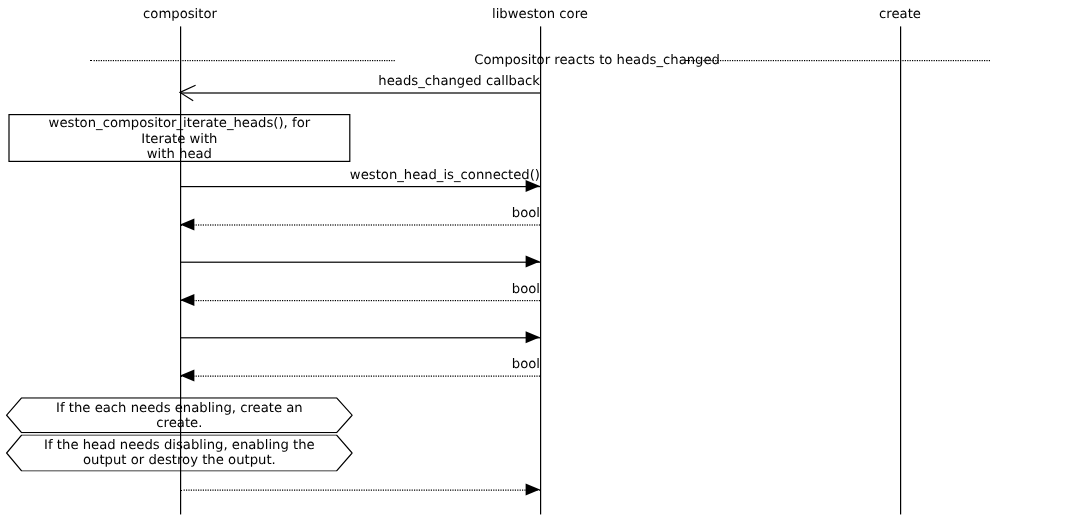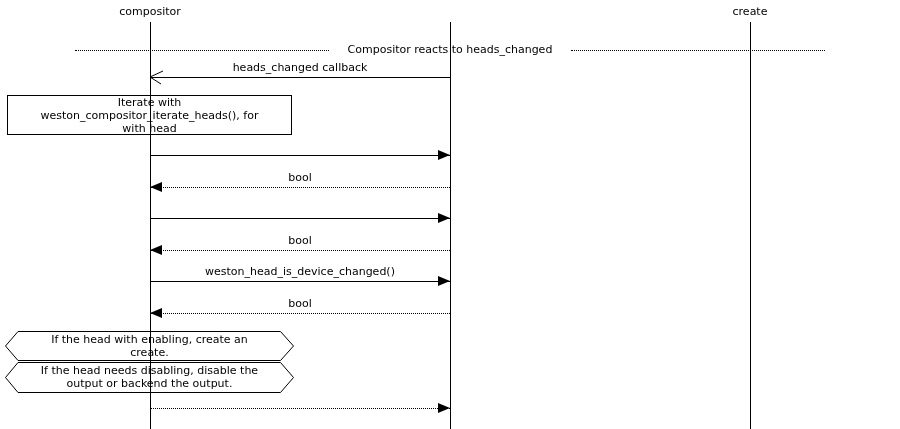--- a/index.html
+++ b/index.html
@@ -35,31 +35,31 @@
     height: 0;
     border-top: 1px solid #000000;
   }
   .hline.dotted { border-top-style: dotted; }
   .msg-label {
     position: absolute;
     left: 150px;
     width: 300px;
     height: 16px;
     line-height: 16px;
-    text-align: center;
+    text-align: right;
     white-space: nowrap;
   }
   .divider-label {
     position: absolute;
     left: 300px;
     top: 42px;
     width: 300px;
     height: 16px;
     line-height: 16px;
-    text-align: center;
+    text-align: right;
     white-space: nowrap;
   }
   .arr-right {
     position: absolute;
     width: 0; height: 0;
     border-top: 5px solid transparent;
     border-bottom: 5px solid transparent;
     border-left: 12px solid #000000;
   }
   .arr-left {
@@ -86,77 +86,78 @@
   }
   .note-text span { display: block; }
   .hex-svg { position: absolute; display: block; }
 </style>
 </head>
 <body>
 
 <div class="canvas">
 
   <div class="plabel" style="left:75px">compositor</div>
+  <div class="plabel" style="left:375px">libweston core</div>
   <div class="plabel" style="left:675px">create</div>
 
   <div class="lifeline" style="left:150px"></div>
   <div class="lifeline" style="left:450px"></div>
   <div class="lifeline" style="left:750px"></div>
 
   <div class="hline dotted" style="left:75px;top:50px;width:254px"></div>
   <div class="hline dotted" style="left:571px;top:50px;width:254px"></div>
   <div class="divider-label">Compositor reacts to heads_changed</div>
 
   <div class="msg-label" style="top:60px">heads_changed callback</div>
   <div class="hline" style="left:150px;top:77px;width:300px"></div>
   <svg class="hex-svg" style="left:149px;top:70px" width="15" height="15" viewBox="0 0 15 15">
     <polyline points="14,1 1,7 12,14" fill="none" stroke="#000000" stroke-width="1"></polyline>
   </svg>
 
   <div class="note-box"></div>
   <div class="note-text" style="left:7px;top:96px;width:285px">
+    <span>weston_compositor_iterate_heads(), for</span>
     <span>Iterate with</span>
-    <span>weston_compositor_iterate_heads(), for</span>
     <span>with head</span>
   </div>
 
+  <div class="msg-label" style="top:138px">weston_head_is_connected()</div>
   <div class="hline" style="left:150px;top:155px;width:300px"></div>
   <div class="arr-right" style="left:438px;top:150px"></div>
 
   <div class="msg-label" style="top:170px">bool</div>
   <div class="hline dotted" style="left:150px;top:187px;width:300px"></div>
   <div class="arr-left" style="left:150px;top:182px"></div>
 
   <div class="hline" style="left:150px;top:218px;width:300px"></div>
   <div class="arr-right" style="left:438px;top:213px"></div>
 
   <div class="msg-label" style="top:233px">bool</div>
   <div class="hline dotted" style="left:150px;top:250px;width:300px"></div>
   <div class="arr-left" style="left:150px;top:245px"></div>
 
-  <div class="msg-label" style="top:264px">weston_head_is_device_changed()</div>
   <div class="hline" style="left:150px;top:281px;width:300px"></div>
   <div class="arr-right" style="left:438px;top:276px"></div>
 
   <div class="msg-label" style="top:296px">bool</div>
   <div class="hline dotted" style="left:150px;top:313px;width:300px"></div>
   <div class="arr-left" style="left:150px;top:308px"></div>
 
   <svg class="hex-svg" style="left:5px;top:331px" width="289" height="30" viewBox="0 0 289 30">
     <polygon points="13,0.5 275.5,0.5 288.5,15 275.5,29.5 13,29.5 0.5,15" fill="none" stroke="#000000" stroke-width="1"></polygon>
   </svg>
   <div class="note-text" style="left:5px;top:333px;width:289px">
-    <span>If the head with enabling, create an</span>
+    <span>If the each needs enabling, create an</span>
     <span>create.</span>
   </div>
 
   <svg class="hex-svg" style="left:5px;top:362px" width="289" height="31" viewBox="0 0 289 31">
     <polygon points="13,0.5 275.5,0.5 288.5,15.5 275.5,30.5 13,30.5 0.5,15.5" fill="none" stroke="#000000" stroke-width="1"></polygon>
   </svg>
   <div class="note-text" style="left:5px;top:364px;width:289px">
-    <span>If the head needs disabling, disable the</span>
-    <span>output or backend the output.</span>
+    <span>If the head needs disabling, enabling the</span>
+    <span>output or destroy the output.</span>
   </div>
 
   <div class="hline dotted" style="left:150px;top:408px;width:300px"></div>
   <div class="arr-right" style="left:438px;top:403px"></div>
 
 </div>
 
 </body></html>

